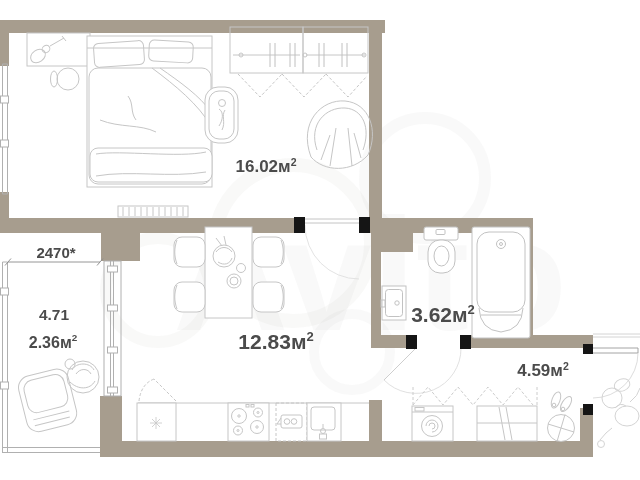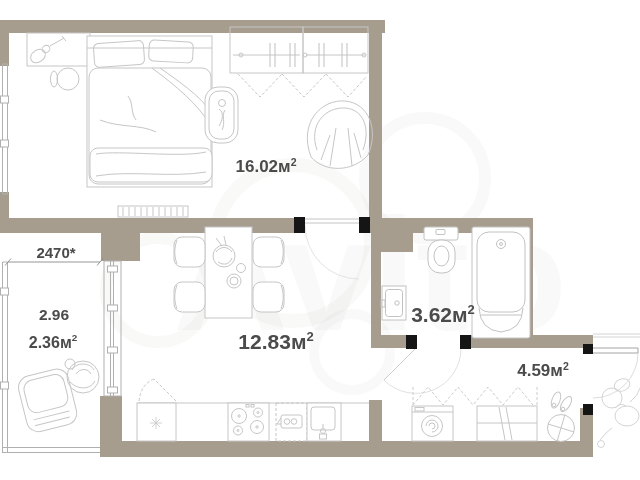--- a/index.html
+++ b/index.html
@@ -287,17 +287,17 @@
   <div class="lbl lbl-bedroom"><span>16.02м</span><sup>2</sup></div>
 
   <div class="lbl lbl-kitchen"><span>12.83м</span><sup>2</sup></div>
 
   <div class="lbl lbl-bathroom"><span>3.62м</span><sup>2</sup></div>
 
   <div class="lbl lbl-hallway"><span>4.59м</span><sup>2</sup></div>
 
   <div class="lbl lbl-balc-dim"><span>2470*</span></div>
 
-  <div class="lbl lbl-balc-tot"><span>2.96</span></div>
+  <div class="lbl lbl-balc-tot"><span>4.71</span></div>
 
   <div class="lbl lbl-balc-area"><span>2.36м</span><sup>2</sup></div>
 
 </div>
 
 </body></html>

